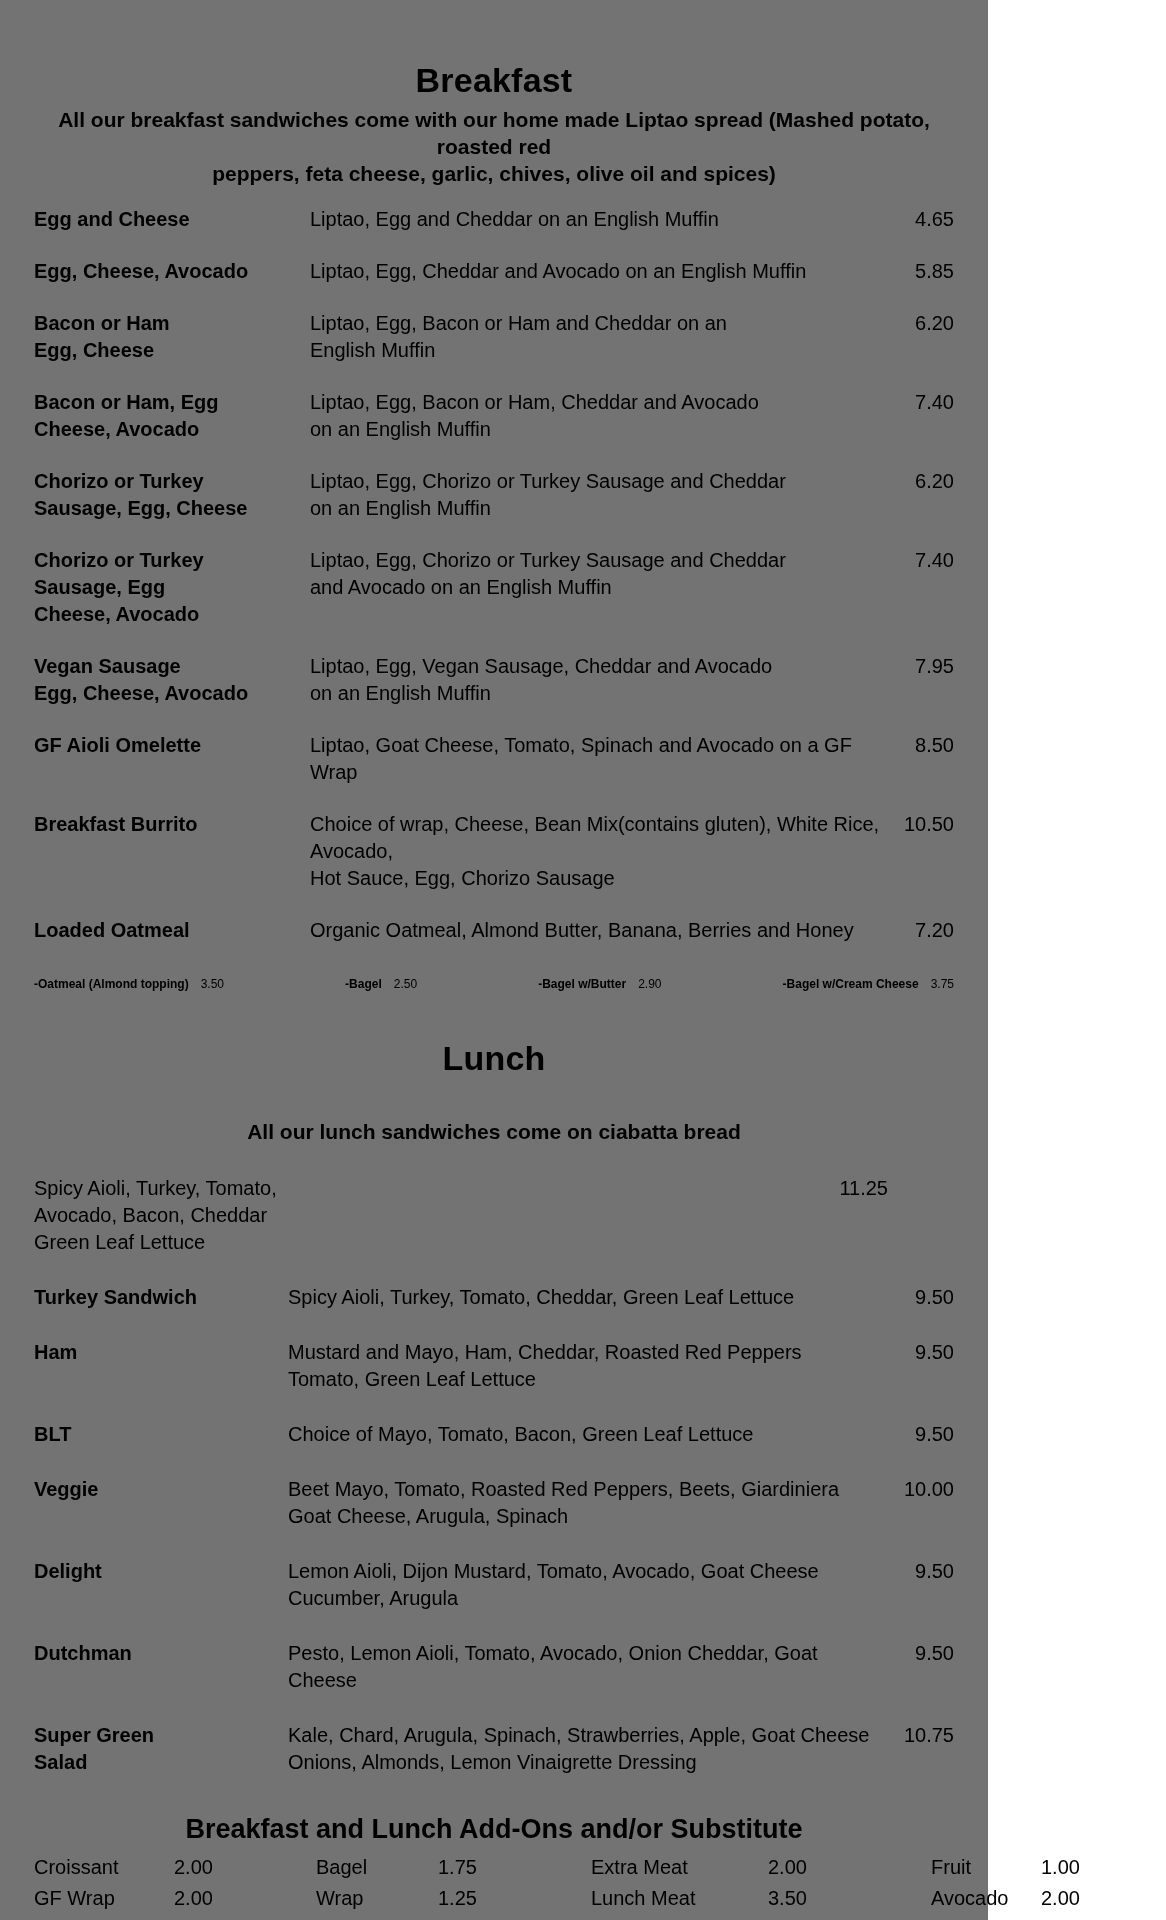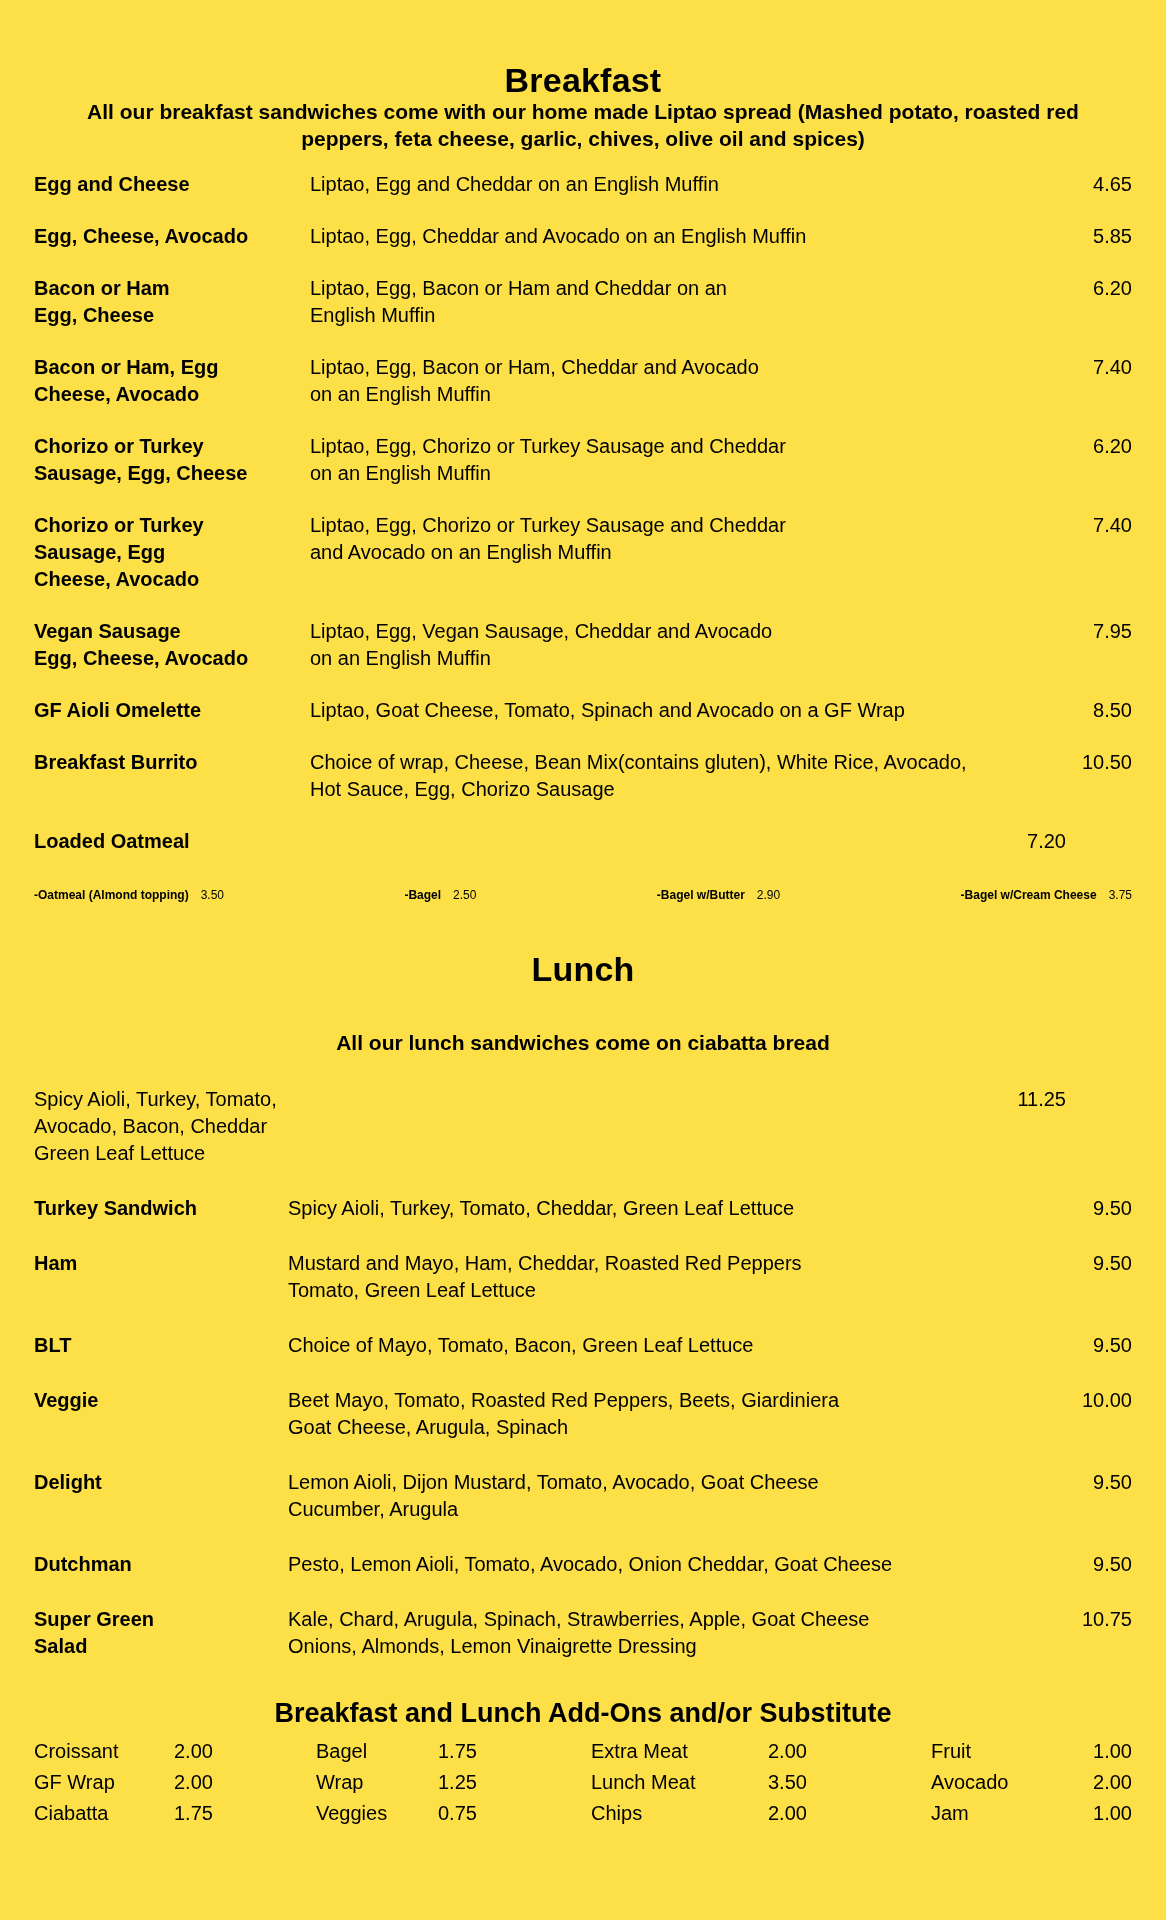--- a/index.html
+++ b/index.html
@@ -5,34 +5,34 @@
   * { margin: 0; padding: 0; box-sizing: border-box; }
   html, body { background: #ffffff; }
   body {
     width: 1166px;
     height: 1920px;
     overflow: hidden;
     font-family: "Liberation Sans", sans-serif;
     color: #000000;
   }
   .page {
-    width: 1166px;
+    width: 988px;
     height: 1920px;
-    background: #fde047;
+    background: #737373;
     padding: 62px 34px 0 34px;
   }
   .section-title {
     font-size: 34px;
     font-weight: bold;
     line-height: 36px;
     text-align: center;
     letter-spacing: 0.2px;
   }
   .subtitle {
-    margin-top: 0;
+    margin-top: 8px;
     font-size: 21px;
     font-weight: bold;
     line-height: 27px;
     text-align: center;
     white-space: pre-line;
   }
   .items { margin-top: 19px; }
   .row {
     display: grid;
     font-size: 20px;
@@ -137,20 +137,21 @@
       <div class="price">8.50</div>
     </div>
     <div class="row">
       <div class="name">Breakfast Burrito</div>
       <div class="desc">Choice of wrap, Cheese, Bean Mix(contains gluten), White Rice, Avocado,
 Hot Sauce, Egg, Chorizo Sausage</div>
       <div class="price">10.50</div>
     </div>
     <div class="row">
       <div class="name">Loaded Oatmeal</div>
+      <div class="desc">Organic Oatmeal, Almond Butter, Banana, Berries and Honey</div>
       <div class="price">7.20</div>
     </div>
   </div>
 
   <div class="extras">
     <span class="extra">
       <span class="ename">-Oatmeal (Almond topping)</span><span class="eprice">3.50</span>
     </span>
     <span class="extra">
       <span class="ename">-Bagel</span><span class="eprice">2.50</span>

